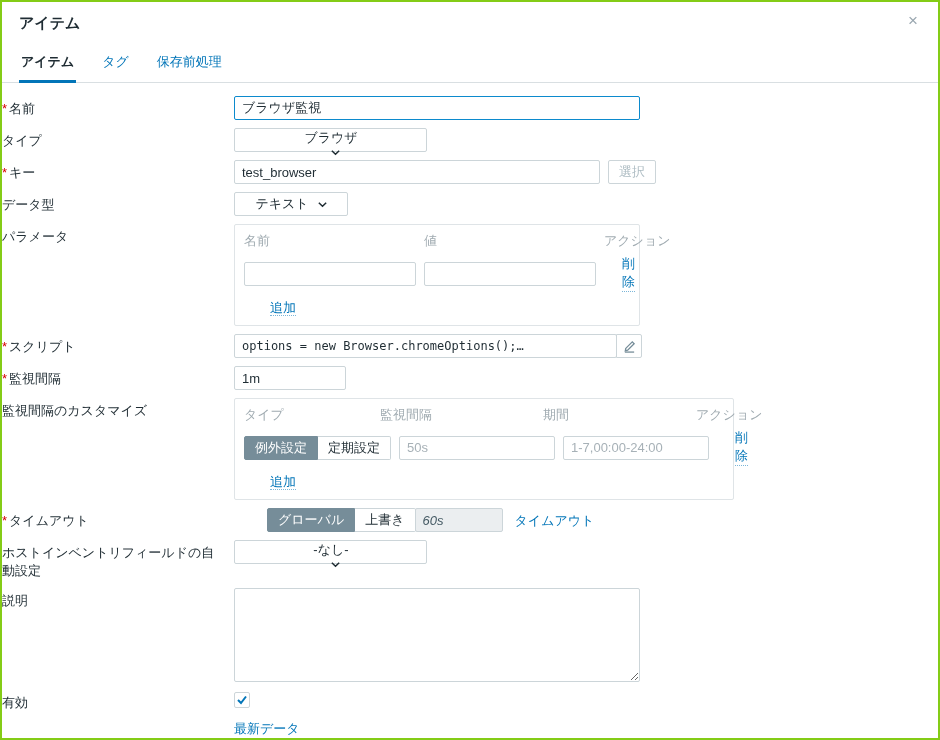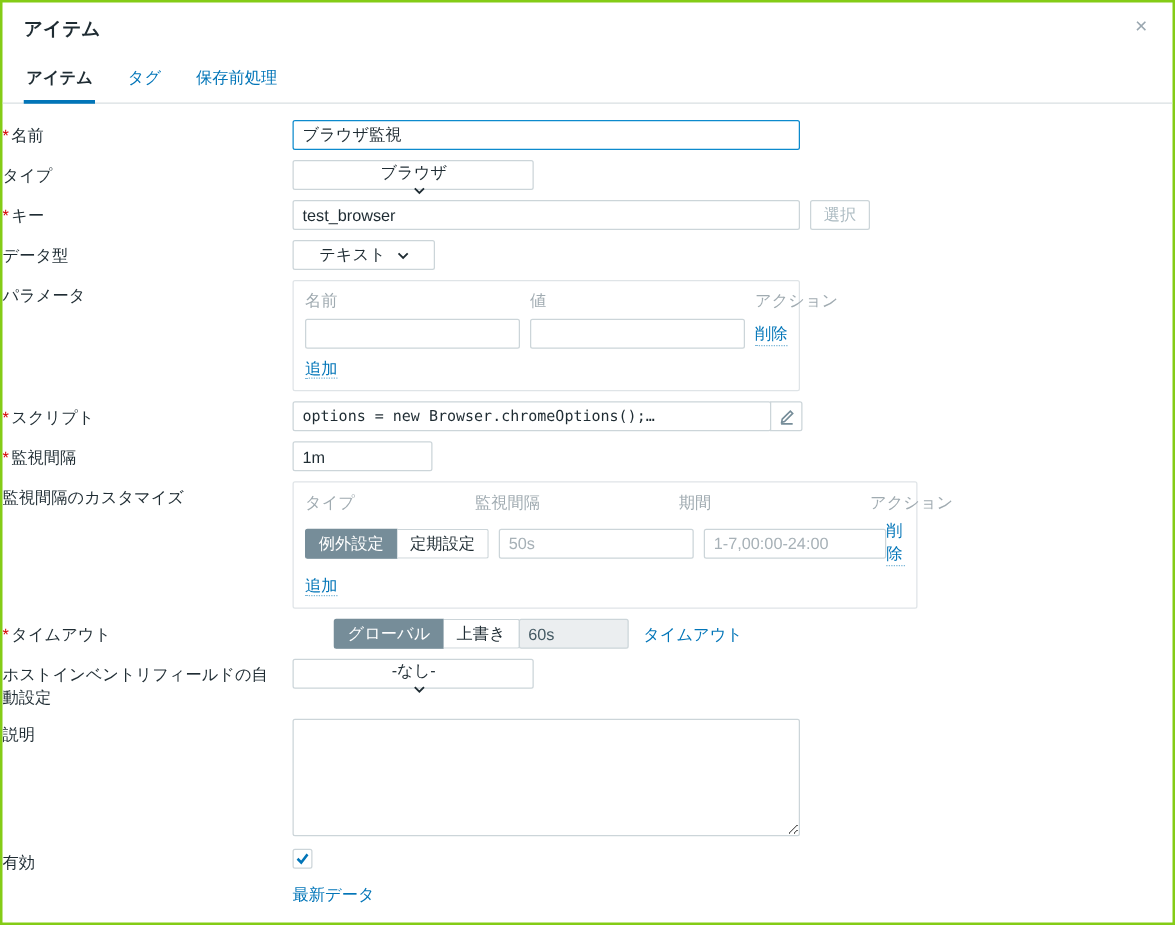--- a/index.html
+++ b/index.html
@@ -50,23 +50,23 @@
   .req-star { color: #d40000; margin-right: 2px; }
 
   .tinput, .tselect, .ttextarea {
     border: 1px solid #ccd5d9; border-radius: 2px;
     background: #fff; color: #1f2c33;
     font-family: "Liberation Sans", sans-serif; font-size: 13px;
     height: 24px; padding: 0 7px; outline: none;
   }
   .tinput.focused { border-color: #0c8acd; }
   .tinput.gray-val { color: #a7b1b7; }
-  .tinput.disabled { background: #ebeef0; color: #455a64; }
+  .tinput.disabled { background: #ebeef0; color: #455a64; font-style: italic; }
   .w-name { width: 406px; }
-  .w-key { width: 406px; }
+  .w-key { width: 366px; }
   .w-small { width: 112px; }
   .w-param { width: 172px; }
   .w-int { width: 156px; }
   .w-per { width: 146px; }
   .w-timeout { width: 88px; margin-left: -1px; }
   .w-hist { width: 46px; margin-left: -1px; }
 
   .tselect {
     display: inline-flex; align-items: center; justify-content: space-between;
     cursor: pointer; padding-right: 6px;
@@ -94,21 +94,21 @@
   .ch-name { width: 180px; }
   .ch-val  { width: 180px; }
   .ch-type { width: 136px; }
   .ch-int  { width: 163px; }
   .ch-per  { width: 153px; }
   .ch-action { margin-left: auto; }
   .gap8 { margin-right: 8px; }
   .add-row { margin-top: 7px; }
 
   a.zlink { color: #0275b8; text-decoration: none; cursor: pointer; }
-  a.zlink.dotted { border-bottom: 1px dotted #7bb6d8; }
+  a.zlink.dotted { border-bottom: 1px dotted #7bb6d8; margin-left: 26px; }
   .action-link { margin-left: auto; }
 
   .seg-group { display: inline-flex; }
   .seg {
     border: 1px solid #ccd5d9; background: #fff; color: #1f2c33;
     height: 24px; line-height: 22px; padding: 0 10px; cursor: pointer;
     white-space: nowrap;
   }
   .seg + .seg { border-left: none; }
   .seg:first-child { border-radius: 2px 0 0 2px; }

